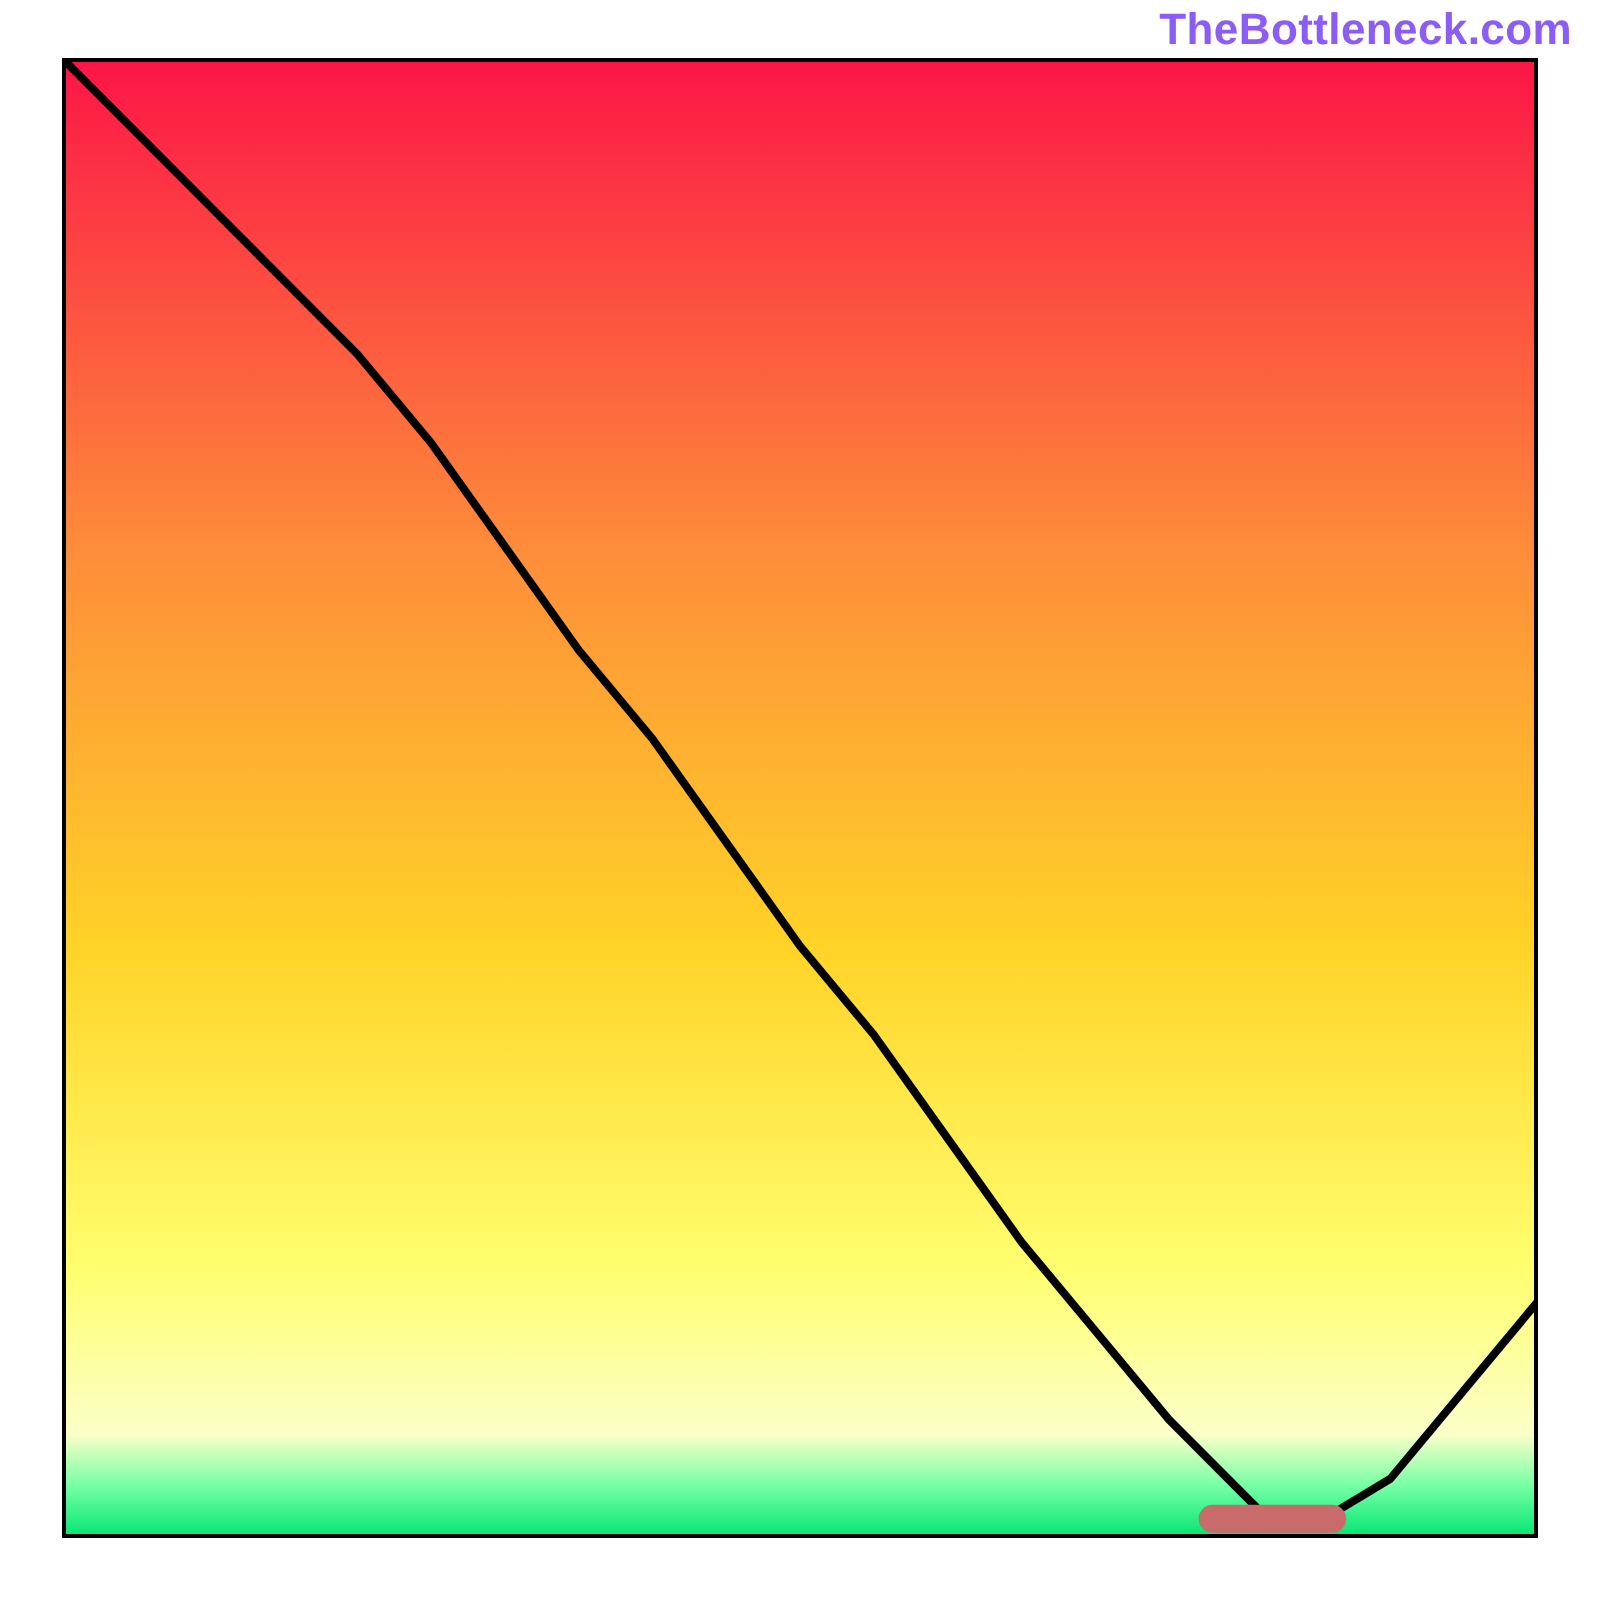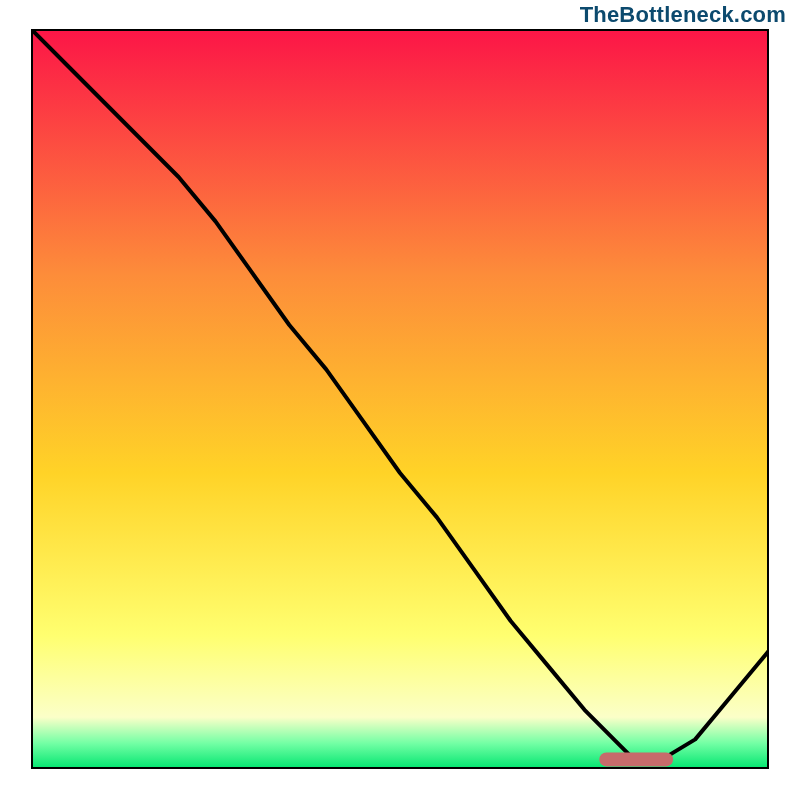--- a/index.html
+++ b/index.html
@@ -15,21 +15,21 @@
     position: relative;
     width: 800px;
     height: 800px;
   }
   .attribution {
     position: absolute;
     top: 2px;
     right: 14px;
     font-size: 22px;
     font-weight: 600;
-    color: #0c4a6e;
+    color: #8b5cf6;
     letter-spacing: 0.2px;
     z-index: 20;
     font-family: Arial, sans-serif;
     margin-left: 44px;
   }
   .plot-area {
     position: absolute;
     left: 31px;
     top: 29px;
     width: 738px;

